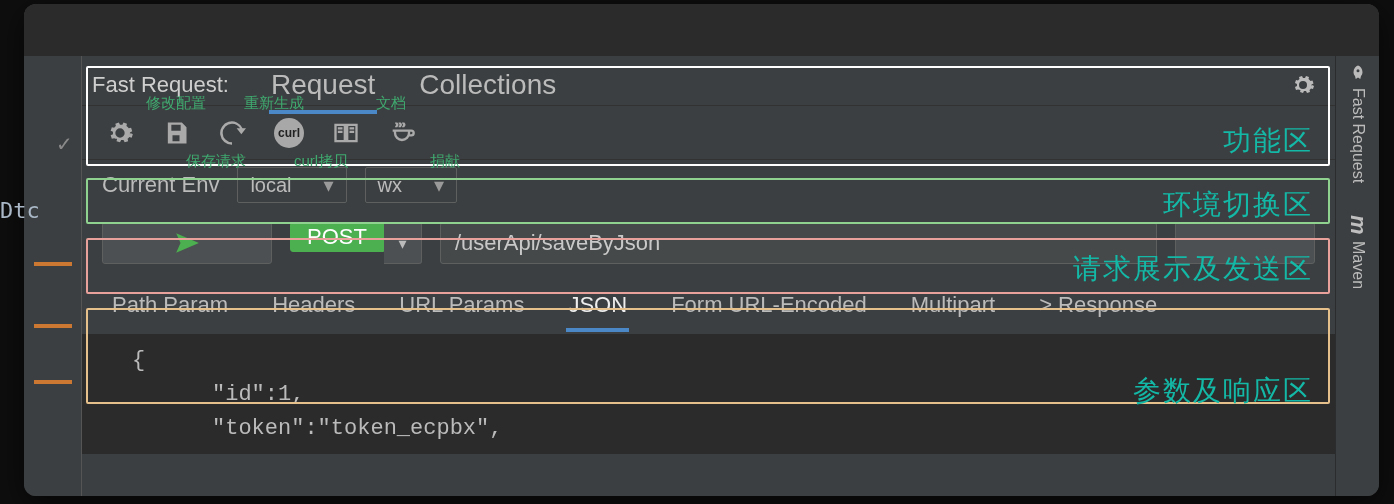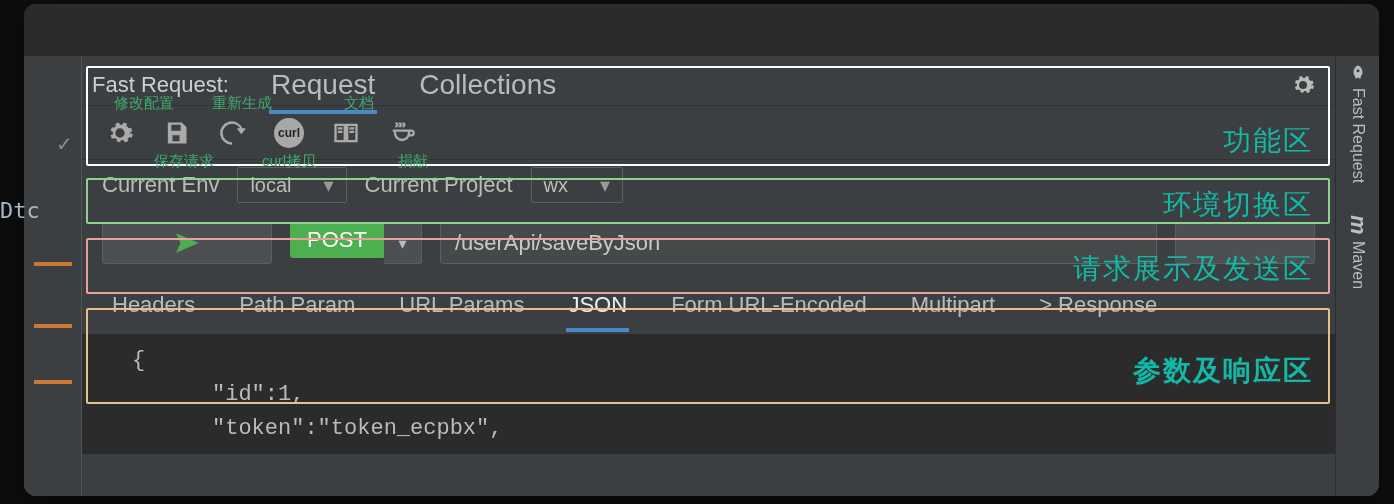--- a/index.html
+++ b/index.html
@@ -112,21 +112,21 @@
     position:relative;
   }
   .send-btn{
     width:170px; height:42px; background:#4c5052; border:1px solid #5e6060; border-radius:3px;
     display:flex; align-items:center; justify-content:center;
     cursor:pointer;
   }
   .send-btn svg{ width:26px; height:26px; fill:#4caf50; }
   .method-wrap{ display:flex; }
   .method{
-    height:36px; padding:0 16px; background:#4caf50; color:#fff; font-size:22px; font-weight:500;
+    height:30px; padding:0 16px; background:#4caf50; color:#fff; font-size:22px; font-weight:500;
     display:flex; align-items:center; border:1px solid #4caf50; border-radius:3px 0 0 3px;
   }
   .method-caret{
     height:42px; width:38px; background:#4c5052; border:1px solid #5e6060; border-left:none;
     display:flex; align-items:center; justify-content:center; border-radius:0 3px 3px 0;
   }
   .url-input{
     flex:1; height:42px; background:#45494a; border:1px solid #5e6060; color:#c8c8c8;
     font-size:22px; padding:0 14px; border-radius:3px;
   }
@@ -150,21 +150,21 @@
     height:120px;
   }
   .json-body .k{ color:#bbb;}
   .json-body .indent{ padding-left:80px; display:block; }
   
   .anno-box{ position:absolute; border:2px solid; pointer-events:none; border-radius:2px; }
   .anno-white{ border-color:#ffffff; }
   .anno-green{ border-color:#8fd18f; }
   .anno-pink{ border-color:#e9a29b; }
   .anno-orange{ border-color:#e6c08a; }
-  .anno-caption{ position:absolute; font-size:15px; color:#3fa96f; pointer-events:none; font-family:Arial,sans-serif; }
+  .anno-caption{ position:absolute; font-size:15px; color:#3fa96f; pointer-events:none; font-family:Arial,sans-serif;margin-left:32px; }
   .region-label{ position:absolute; font-size:28px; color:#14b8a6; pointer-events:none; letter-spacing:2px;}
   
   .dtc{
     position:absolute; left:0; top:198px; color:#a9b7c6; font-size:22px; font-family:Consolas,monospace;
   }
   .left-check{
     position:absolute; left:32px; top:128px; color:#8a8a8a; font-size:20px;
   }
   .left-mark{
     position:absolute; left:10px; width:38px; height:4px; background:#cc7832;
@@ -239,21 +239,20 @@
           </svg>
       </div>
     </div>
 
     <div class="env-row">
       <span class="lbl">Current Env</span>
       <div class="select">
         <span>local</span>
         <span class="caret">▾</span>
       </div>
-      <span class="lbl">Current Project</span>
       <div class="select">
         <span>wx</span>
         <span class="caret">▾</span>
       </div>
     </div>
 
     <div class="send-row">
       <div class="send-btn">
         <svg viewBox="0 0 24 24">
             <path d="M2 21l21-9L2 3l4 9-4 9zm5-9h10"></path>
@@ -261,22 +260,22 @@
       </div>
       <div class="method-wrap">
         <div class="method">POST</div>
         <div class="method-caret">▾</div>
       </div>
       <input class="url-input" value="/userApi/saveByJson" style="">
       <div class="end-box"></div>
     </div>
 
     <div class="param-tabs">
+      <span class="ptab">Path Param</span>
       <span class="ptab">Headers</span>
-      <span class="ptab">Path Param</span>
       <span class="ptab">URL Params</span>
       <span class="ptab active">JSON</span>
       <span class="ptab">Form URL-Encoded</span>
       <span class="ptab">Multipart</span>
       <span class="ptab">&gt; Response</span>
     </div>
 
     <div class="json-body">
       <span class="k">{</span>
       <span class="k indent">"id":1,</span>
@@ -288,21 +287,21 @@
   <div class="anno-box anno-white" style="left:62px; top:62px; width:1244px; height:100px;"></div>
   <div class="region-label" style="right:66px; top:118px;">功能区</div>
 
   <div class="anno-box anno-green" style="left:62px; top:174px; width:1244px; height:46px;"></div>
   <div class="region-label" style="right:66px; top:182px;">环境切换区</div>
 
   <div class="anno-box anno-pink" style="left:62px; top:234px; width:1244px; height:56px;"></div>
   <div class="region-label" style="right:66px; top:246px;text-align:center;">请求展示及发送区</div>
 
   <div class="anno-box anno-orange" style="left:62px; top:304px; width:1244px; height:96px;"></div>
-  <div class="region-label" style="right:66px; top:348px;font-weight:bold;">参数及响应区</div>
+  <div class="region-label" style="right:66px; top:368px;">参数及响应区</div>
 
   <div class="anno-caption" style="left:90px; top:90px;">修改配置</div>
   <div class="anno-caption" style="left:188px; top:90px;">重新生成</div>
   <div class="anno-caption" style="left:320px; top:90px;">文档</div>
   <div class="anno-caption" style="left:130px; top:148px;">保存请求</div>
   <div class="anno-caption" style="left:238px; top:148px;">curl拷贝</div>
   <div class="anno-caption" style="left:374px; top:148px;">捐献</div>
 
 </div>
 

